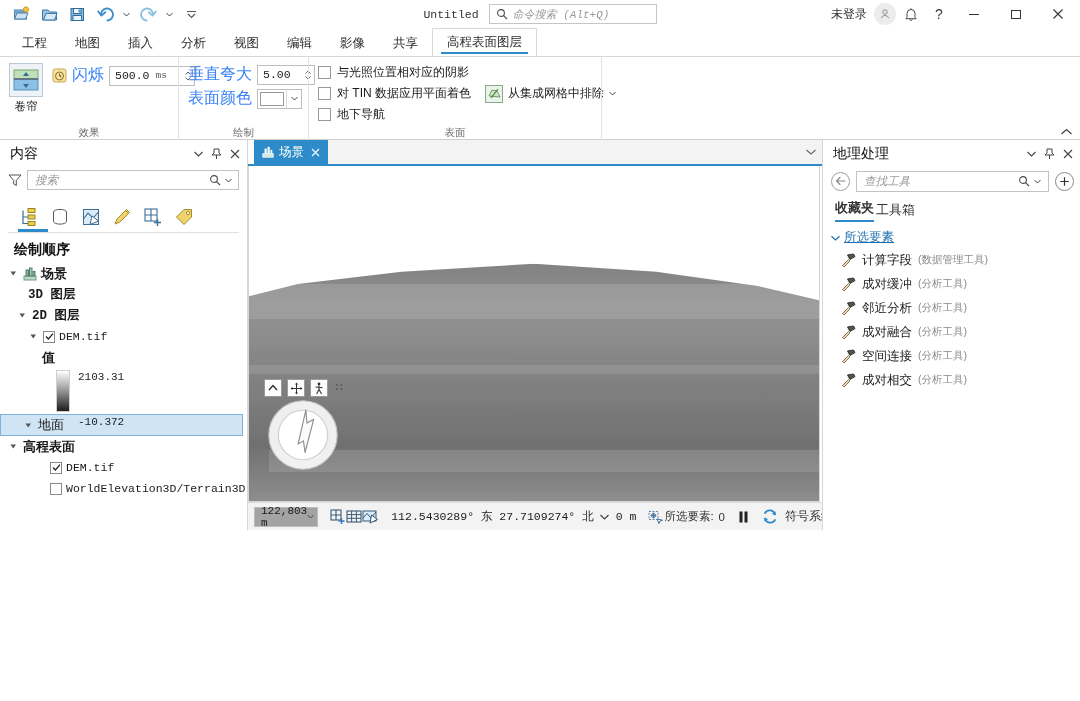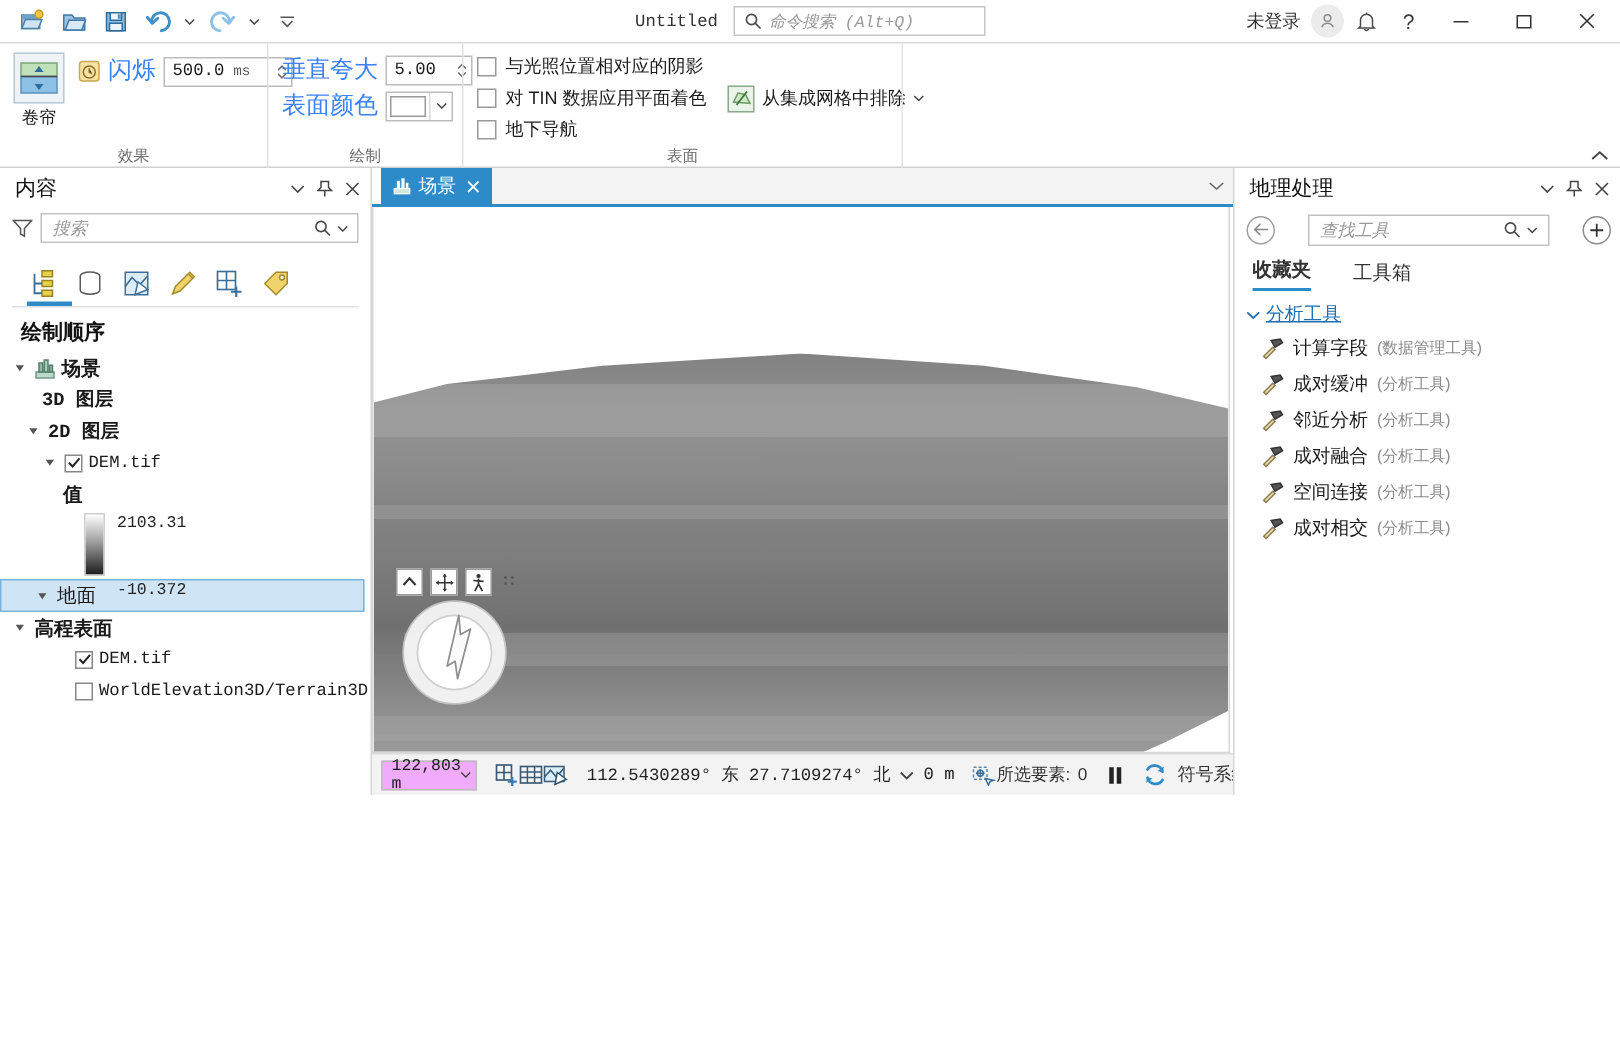--- a/index.html
+++ b/index.html
@@ -194,45 +194,45 @@
   }
   .nav-dots { width: 12px; height: 18px; display: flex; align-items: center; justify-content: center; }
   .navigator { position: absolute; left: 16px; bottom: 28px; width: 76px; height: 76px; }
 
   
   .statusbar {
     height: 28px; flex: 0 0 28px; display: flex; align-items: center; gap: 0;
     background: #f3f3f3; border-top: 1px solid #dcdcdc; padding-left: 6px;
   }
   .scale-box {
-    width: 98px; height: 20px; border: 1px solid #bdbdbd; background: #f0abfc; display: flex;
+    width: 98px; height: 20px; border: 1px solid #bdbdbd; background: #a3a3a3; display: flex;
     align-items: center; padding: 0 3px 0 6px;
   }
   .scale-box .sv { font-family: "Liberation Mono", monospace; font-size: 11px; flex: 1; }
   .sb-sep { width: 1px; height: 16px; background: #c8c8c8; margin: 0 6px; }
   .sb-ico { width: 22px; height: 20px; display: flex; align-items: center; justify-content: center; color: #3a5a76; }
   .coords { font-family: "Liberation Mono", monospace; font-size: 11.5px; color: #222; white-space: nowrap; }
   .sb-txt { font-size: 11.5px; color: #333; white-space: nowrap; }
   .sb-right-tabs { margin-left: auto; display: flex; align-items: center; gap: 0; padding-right: 10px; }
   .sb-tab { font-size: 12px; color: #333; padding: 0 7px; white-space: nowrap; }
   .sb-tab.active { color: #1f7fc4; }
   .sb-tab + .sb-tab { border-left: 1px solid #cfcfcf; }
 
   
   .geo { width: 258px; flex: 0 0 258px; border-left: 1px solid #d6d6d6; }
-  .g-search { display: flex; align-items: center; gap: 22px; padding: 0 6px 0 8px; height: 28px; }
+  .g-search { display: flex; align-items: center; gap: 6px; padding: 0 6px 0 8px; height: 28px; }
   .g-back { width: 19px; height: 19px; border: 1px solid #9f9f9f; border-radius: 50%;
     display: flex; align-items: center; justify-content: center; color: #777; flex: 0 0 19px; }
   .g-ibx { flex: 1; height: 21px; border: 1px solid #c2c2c2; background: #fff;
     display: flex; align-items: center; padding: 0 3px 0 7px; }
   .g-ibx .ph { flex: 1; font-style: italic; color: #999; font-size: 11.5px;
     font-family: "Liberation Mono", monospace; }
   .g-add { width: 19px; height: 19px; border: 1px solid #8c8c8c; border-radius: 50%;
     display: flex; align-items: center; justify-content: center; color: #333; flex: 0 0 19px; }
-  .g-tabs { display: flex; align-items: flex-end; gap: 28px; padding: 8px 0 0 12px; height: 27px; text-align: right; }
+  .g-tabs { display: flex; align-items: flex-end; gap: 2px; padding: 8px 0 0 12px; height: 27px; text-align: right; }
   .g-tab { font-size: 13px; color: #333; padding-bottom: 3px; }
   .g-tab.active { font-weight: bold; border-bottom: 2px solid #2e8bc9; }
   .g-group { display: flex; align-items: center; gap: 4px; padding: 7px 0 2px 8px; }
   .g-group .gl { color: #1f6fb2; font-size: 12.5px; text-decoration: underline; }
   .g-item { display: flex; align-items: center; gap: 6px; height: 24px; padding-left: 18px; }
   .g-item .gname { font-size: 12.5px; color: #1a1a1a; }
   .g-item .gtool { font-size: 10.5px; color: #8a8a8a; }
 
   svg { display: block; }
 </style>
@@ -335,20 +335,31 @@
           </svg>
       </div>
       <div class="win-btn close">
         <svg width="12" height="12" viewBox="0 0 12 12">
             <path d="M1.5 1.5 L10.5 10.5 M10.5 1.5 L1.5 10.5" stroke="currentColor" stroke-width="1.1"></path>
           </svg>
       </div>
     </div>
   </div>
 
+  <div class="ribbon-tabs">
+    <div class="rtab">工程</div>
+    <div class="rtab">地图</div>
+    <div class="rtab">插入</div>
+    <div class="rtab">分析</div>
+    <div class="rtab">视图</div>
+    <div class="rtab">编辑</div>
+    <div class="rtab">影像</div>
+    <div class="rtab">共享</div>
+    <div class="rtab active">高程表面图层</div>
+  </div>
 
   <div class="ribbon">
 
     <div class="rgroup" style="width:178px;">
       <div class="rgroup-body">
         <div class="big-btn">
           <div class="bi">
             <svg width="26" height="26" viewBox="0 0 26 26">
                 <rect x="1" y="3" width="24" height="9" fill="#bfe0b8" stroke="#7ba874"></rect>
                 <rect x="1" y="12" width="24" height="11" fill="#8cc0e4" stroke="#5b92bb"></rect>
@@ -883,21 +894,21 @@
         <span class="g-tab active">收藏夹</span>
         <span class="g-tab">工具箱</span>
       </div>
 
       <div class="g-group">
         <span>
           <svg width="9" height="6" viewBox="0 0 9 6">
               <path d="M0.5 1.2 L4.5 5 L8.5 1.2" stroke="#1f6fb2" fill="none" stroke-width="1.2"></path>
             </svg>
         </span>
-        <span class="gl">分析工具</span>
+        <span class="gl">所选要素</span>
       </div>
 
       <div>
         <div class="g-item">
           <span>
             <svg width="15" height="15" viewBox="0 0 15 15">
                 <path d="M1.5 12.5 L7.5 6.5 L9 8 L3 14 Z" fill="#e6d9b8" stroke="#8d7b4a"></path>
                 <path d="M6.5 2 L12.5 1 L14 3.5 L9 6.5 Z" fill="#555" stroke="#333"></path>
               </svg>
           </span>

